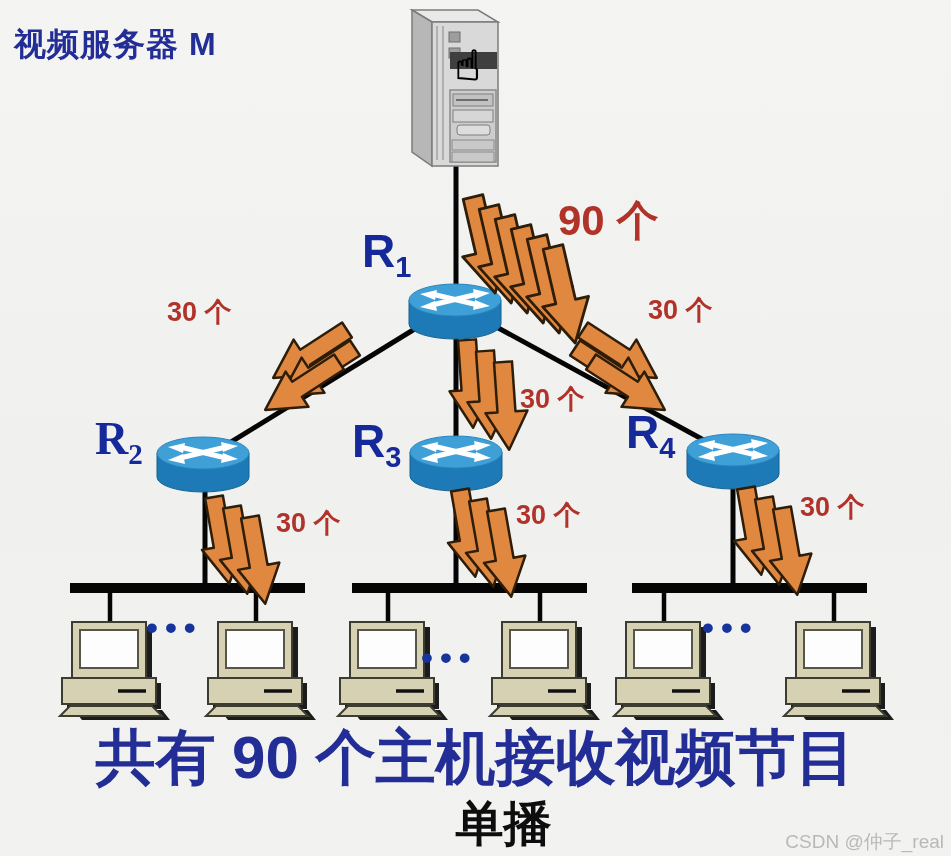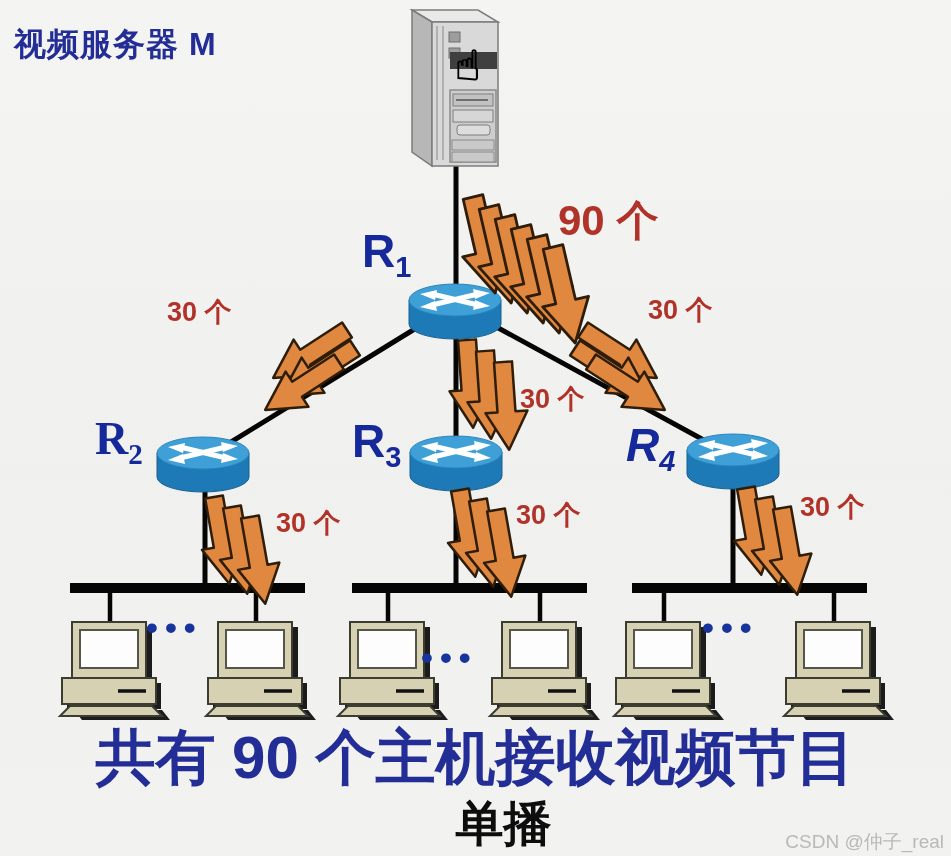--- a/index.html
+++ b/index.html
@@ -159,21 +159,21 @@
       <use href="#arr" transform="translate(764,498) rotate(-10)"></use>
       <use href="#arr" transform="translate(782,508) rotate(-10)"></use>
     </g>
   </svg>
 
   <div class="lbl title" style="left:14px;top:28px;">视频服务器 M</div>
 
   <div class="lbl rlabel" style="left:362px;top:228px;"><span>R</span><sub>1</sub></div>
   <div class="lbl rlabel" style="left:95px;top:416px;font-family:Liberation Serif, serif;"><span>R</span><sub>2</sub></div>
   <div class="lbl rlabel" style="left:352px;top:418px;"><span>R</span><sub>3</sub></div>
-  <div class="lbl rlabel" style="left:626px;top:422px;font-style:italic;"><span>R</span><sub>4</sub></div>
+  <div class="lbl rlabel" style="left:626px;top:409px;"><span>R</span><sub>4</sub></div>
 
   <div class="lbl count" style="left:558px;top:176px;margin-top:24px;">90 个</div>
   <div class="lbl count count-sm" style="left:167px;top:299px;">30 个</div>
   <div class="lbl count count-sm" style="left:648px;top:297px;">30 个</div>
   <div class="lbl count count-sm" style="left:520px;top:386px;">30 个</div>
   <div class="lbl count count-sm" style="left:276px;top:510px;">30 个</div>
   <div class="lbl count count-sm" style="left:516px;top:502px;">30 个</div>
   <div class="lbl count count-sm" style="left:800px;top:494px;">30 个</div>
 
   <div class="lbl dots" style="left:146px;top:610px;">•••</div>

